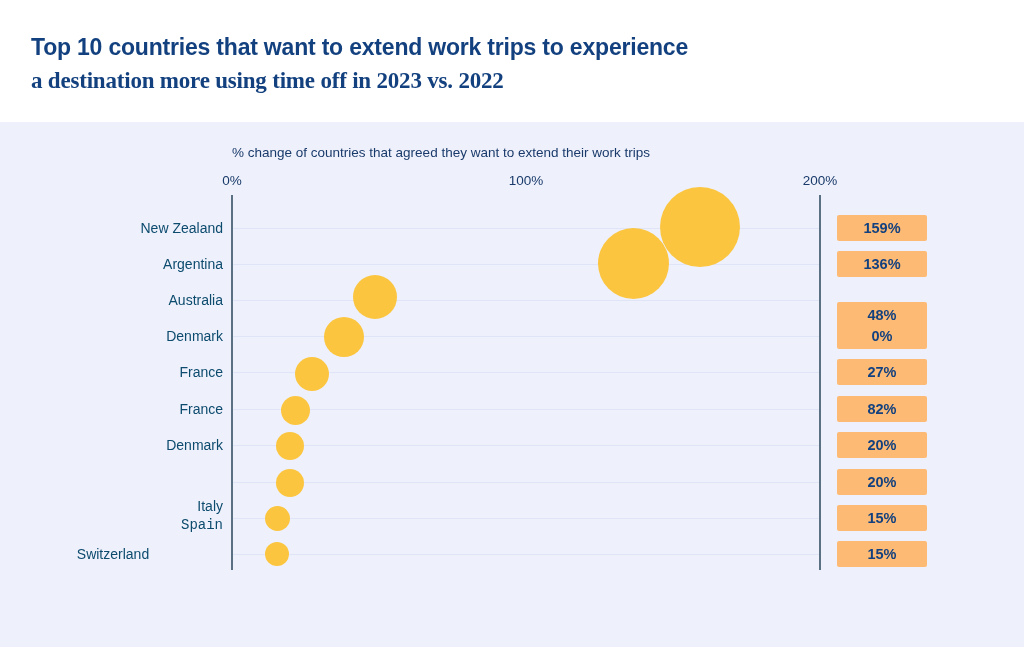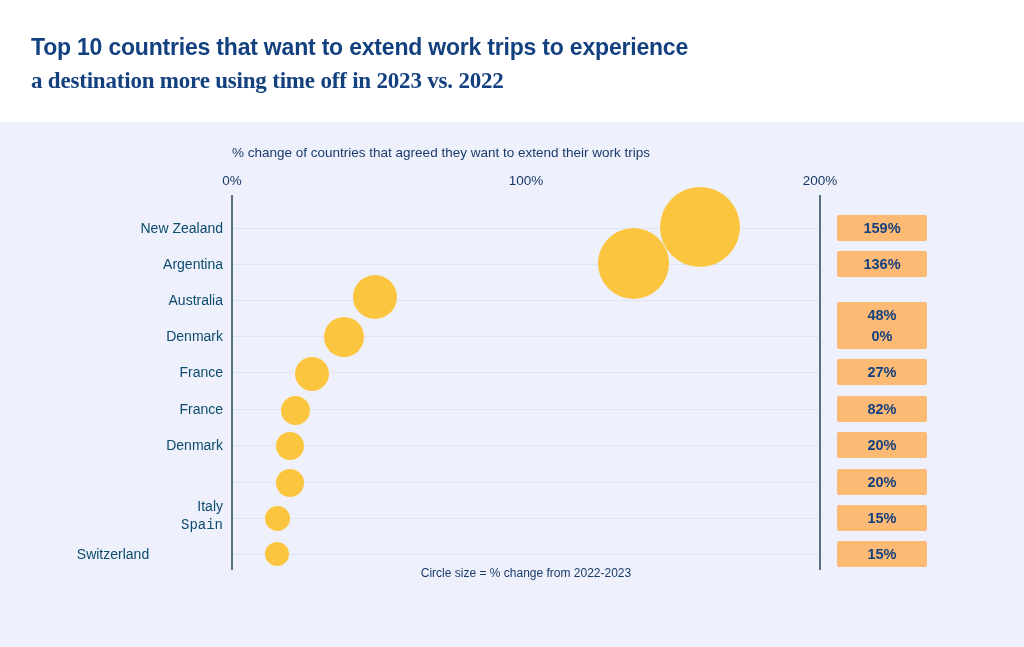--- a/index.html
+++ b/index.html
@@ -192,16 +192,15 @@
         <div class="value-pill" style="top: 178px; margin-top: 15px;">48%</div>
         <div class="value-pill" style="top: 214px;">0%</div>
         <div class="value-pill" style="top: 250px;">27%</div>
         <div class="value-pill" style="top: 287px;">82%</div>
         <div class="value-pill" style="top: 323px;">20%</div>
         <div class="value-pill" style="top: 360px;">20%</div>
         <div class="value-pill" style="top: 396px;">15%</div>
         <div class="value-pill" style="top: 432px;">15%</div>
       </div>
 
-    <div id="circle-note">Circle size = % change from 2022-2023</div>
 
   </div>
 </div>
 
 </body></html>

